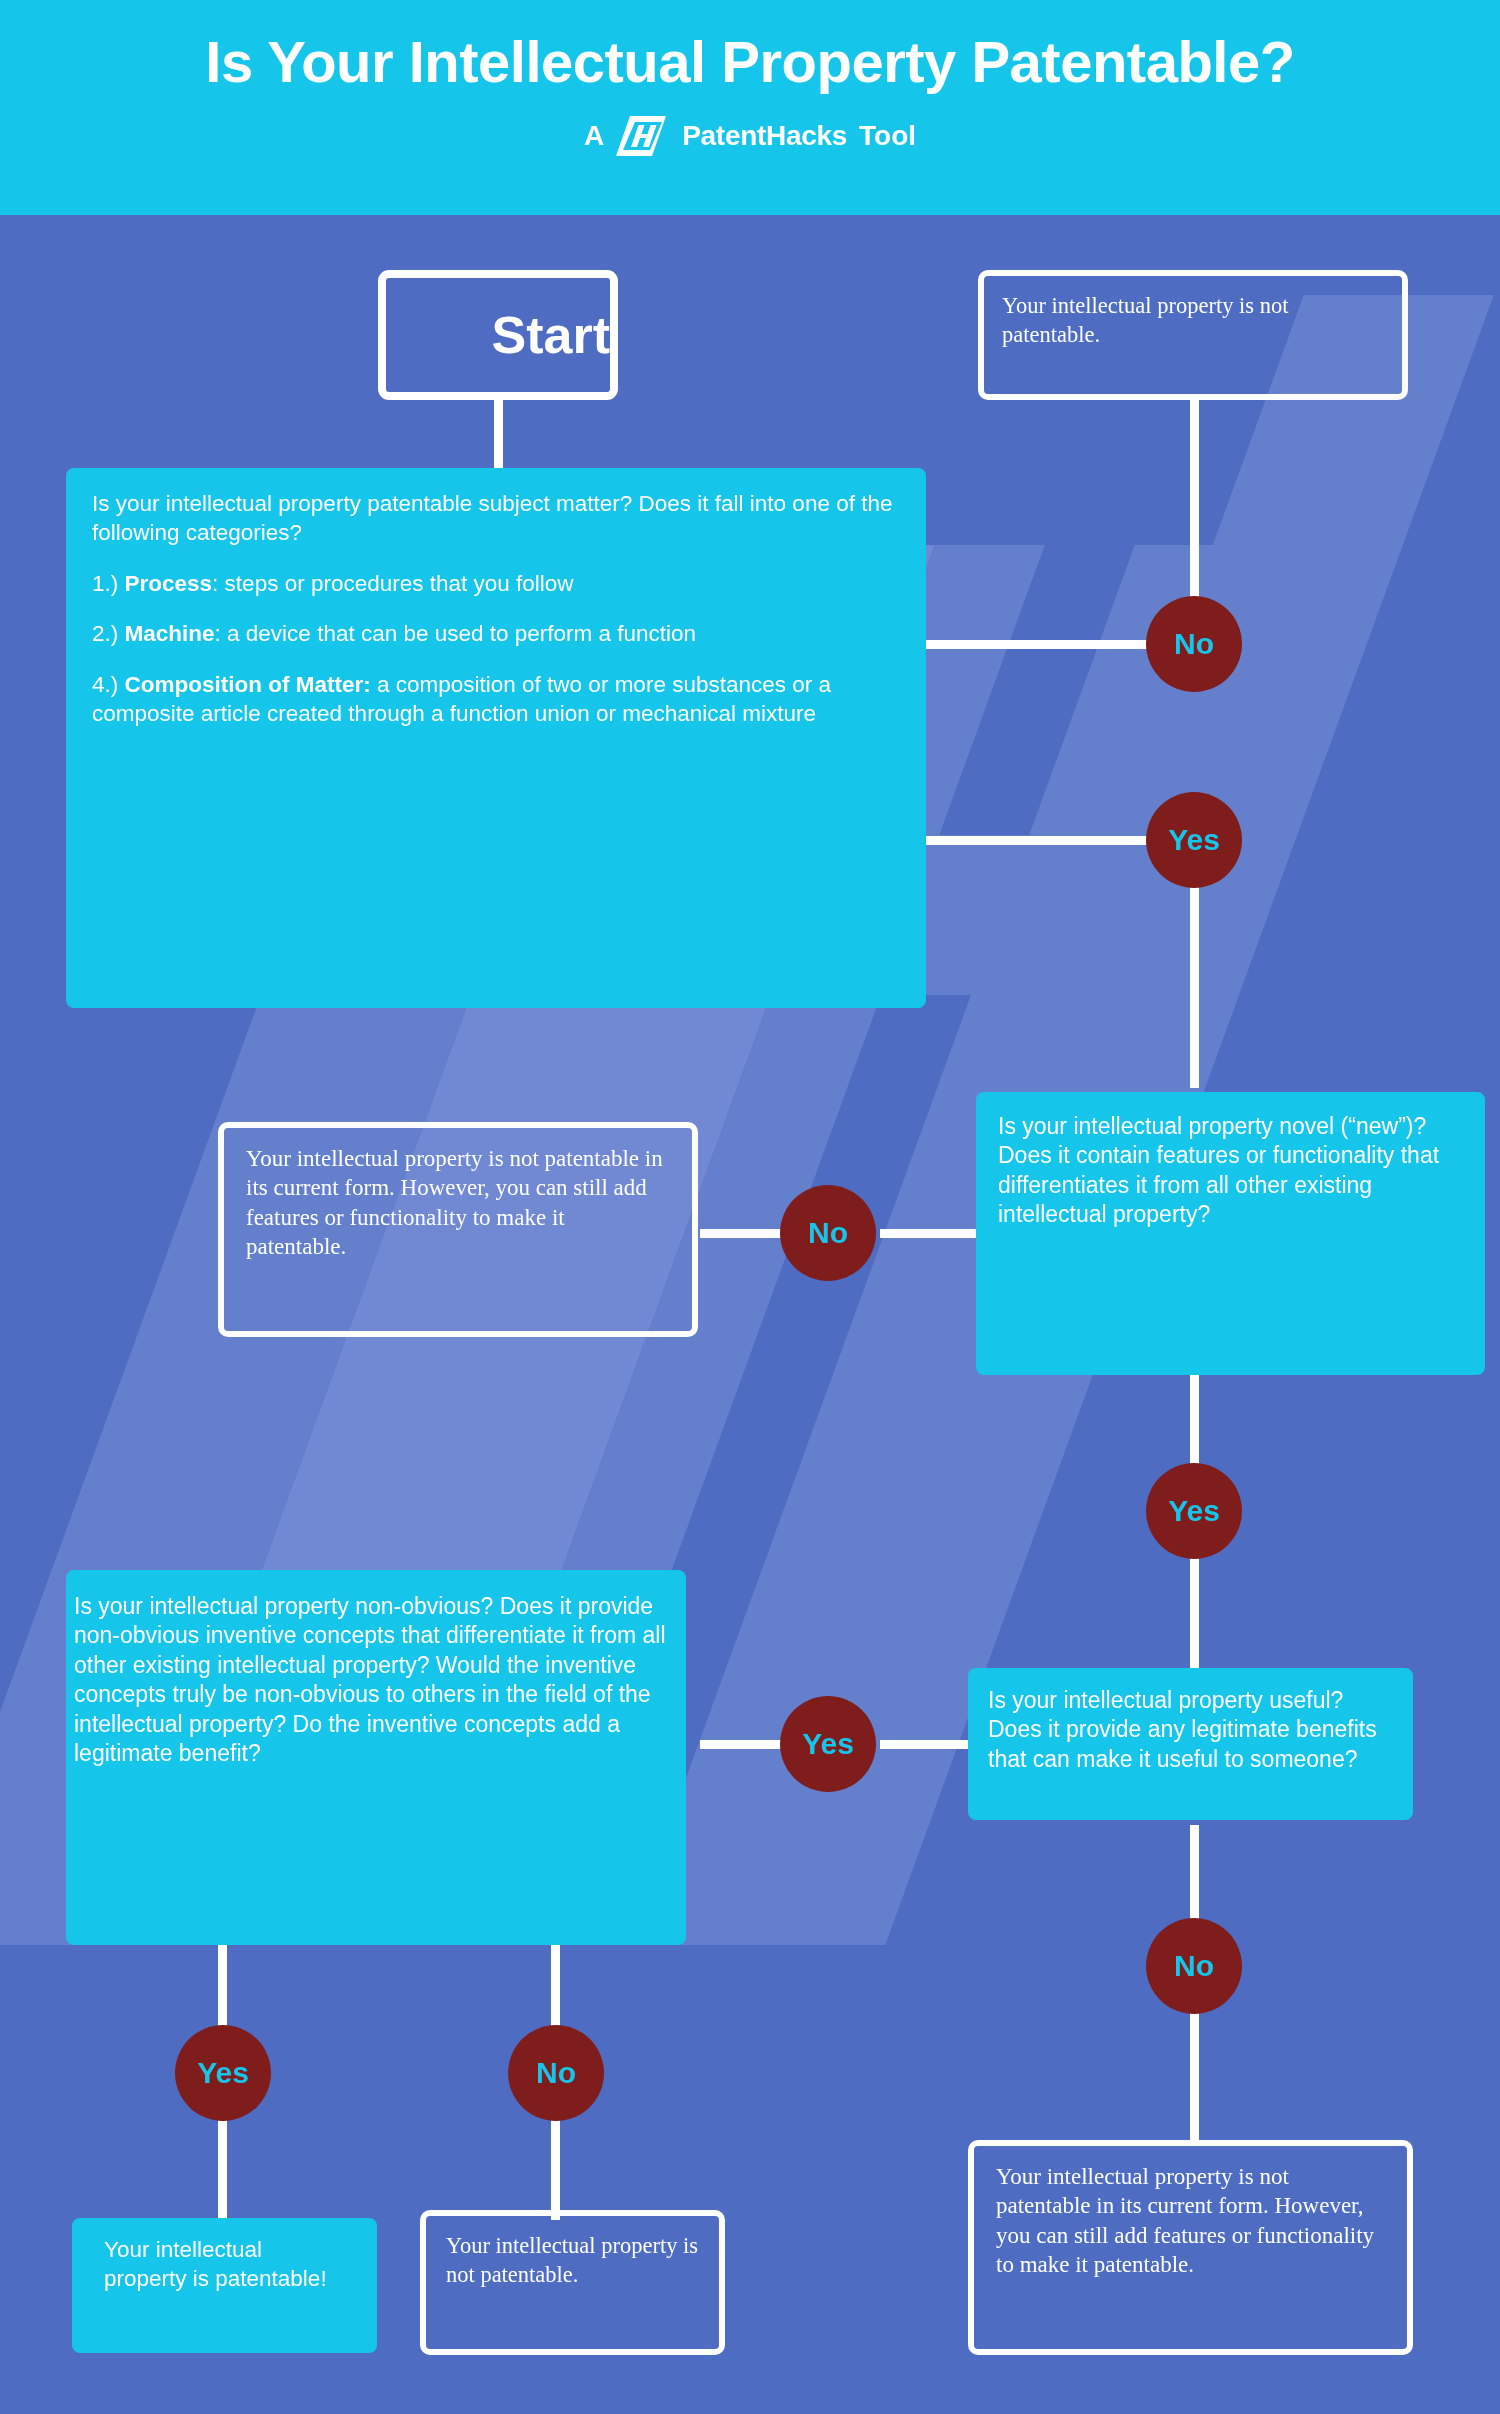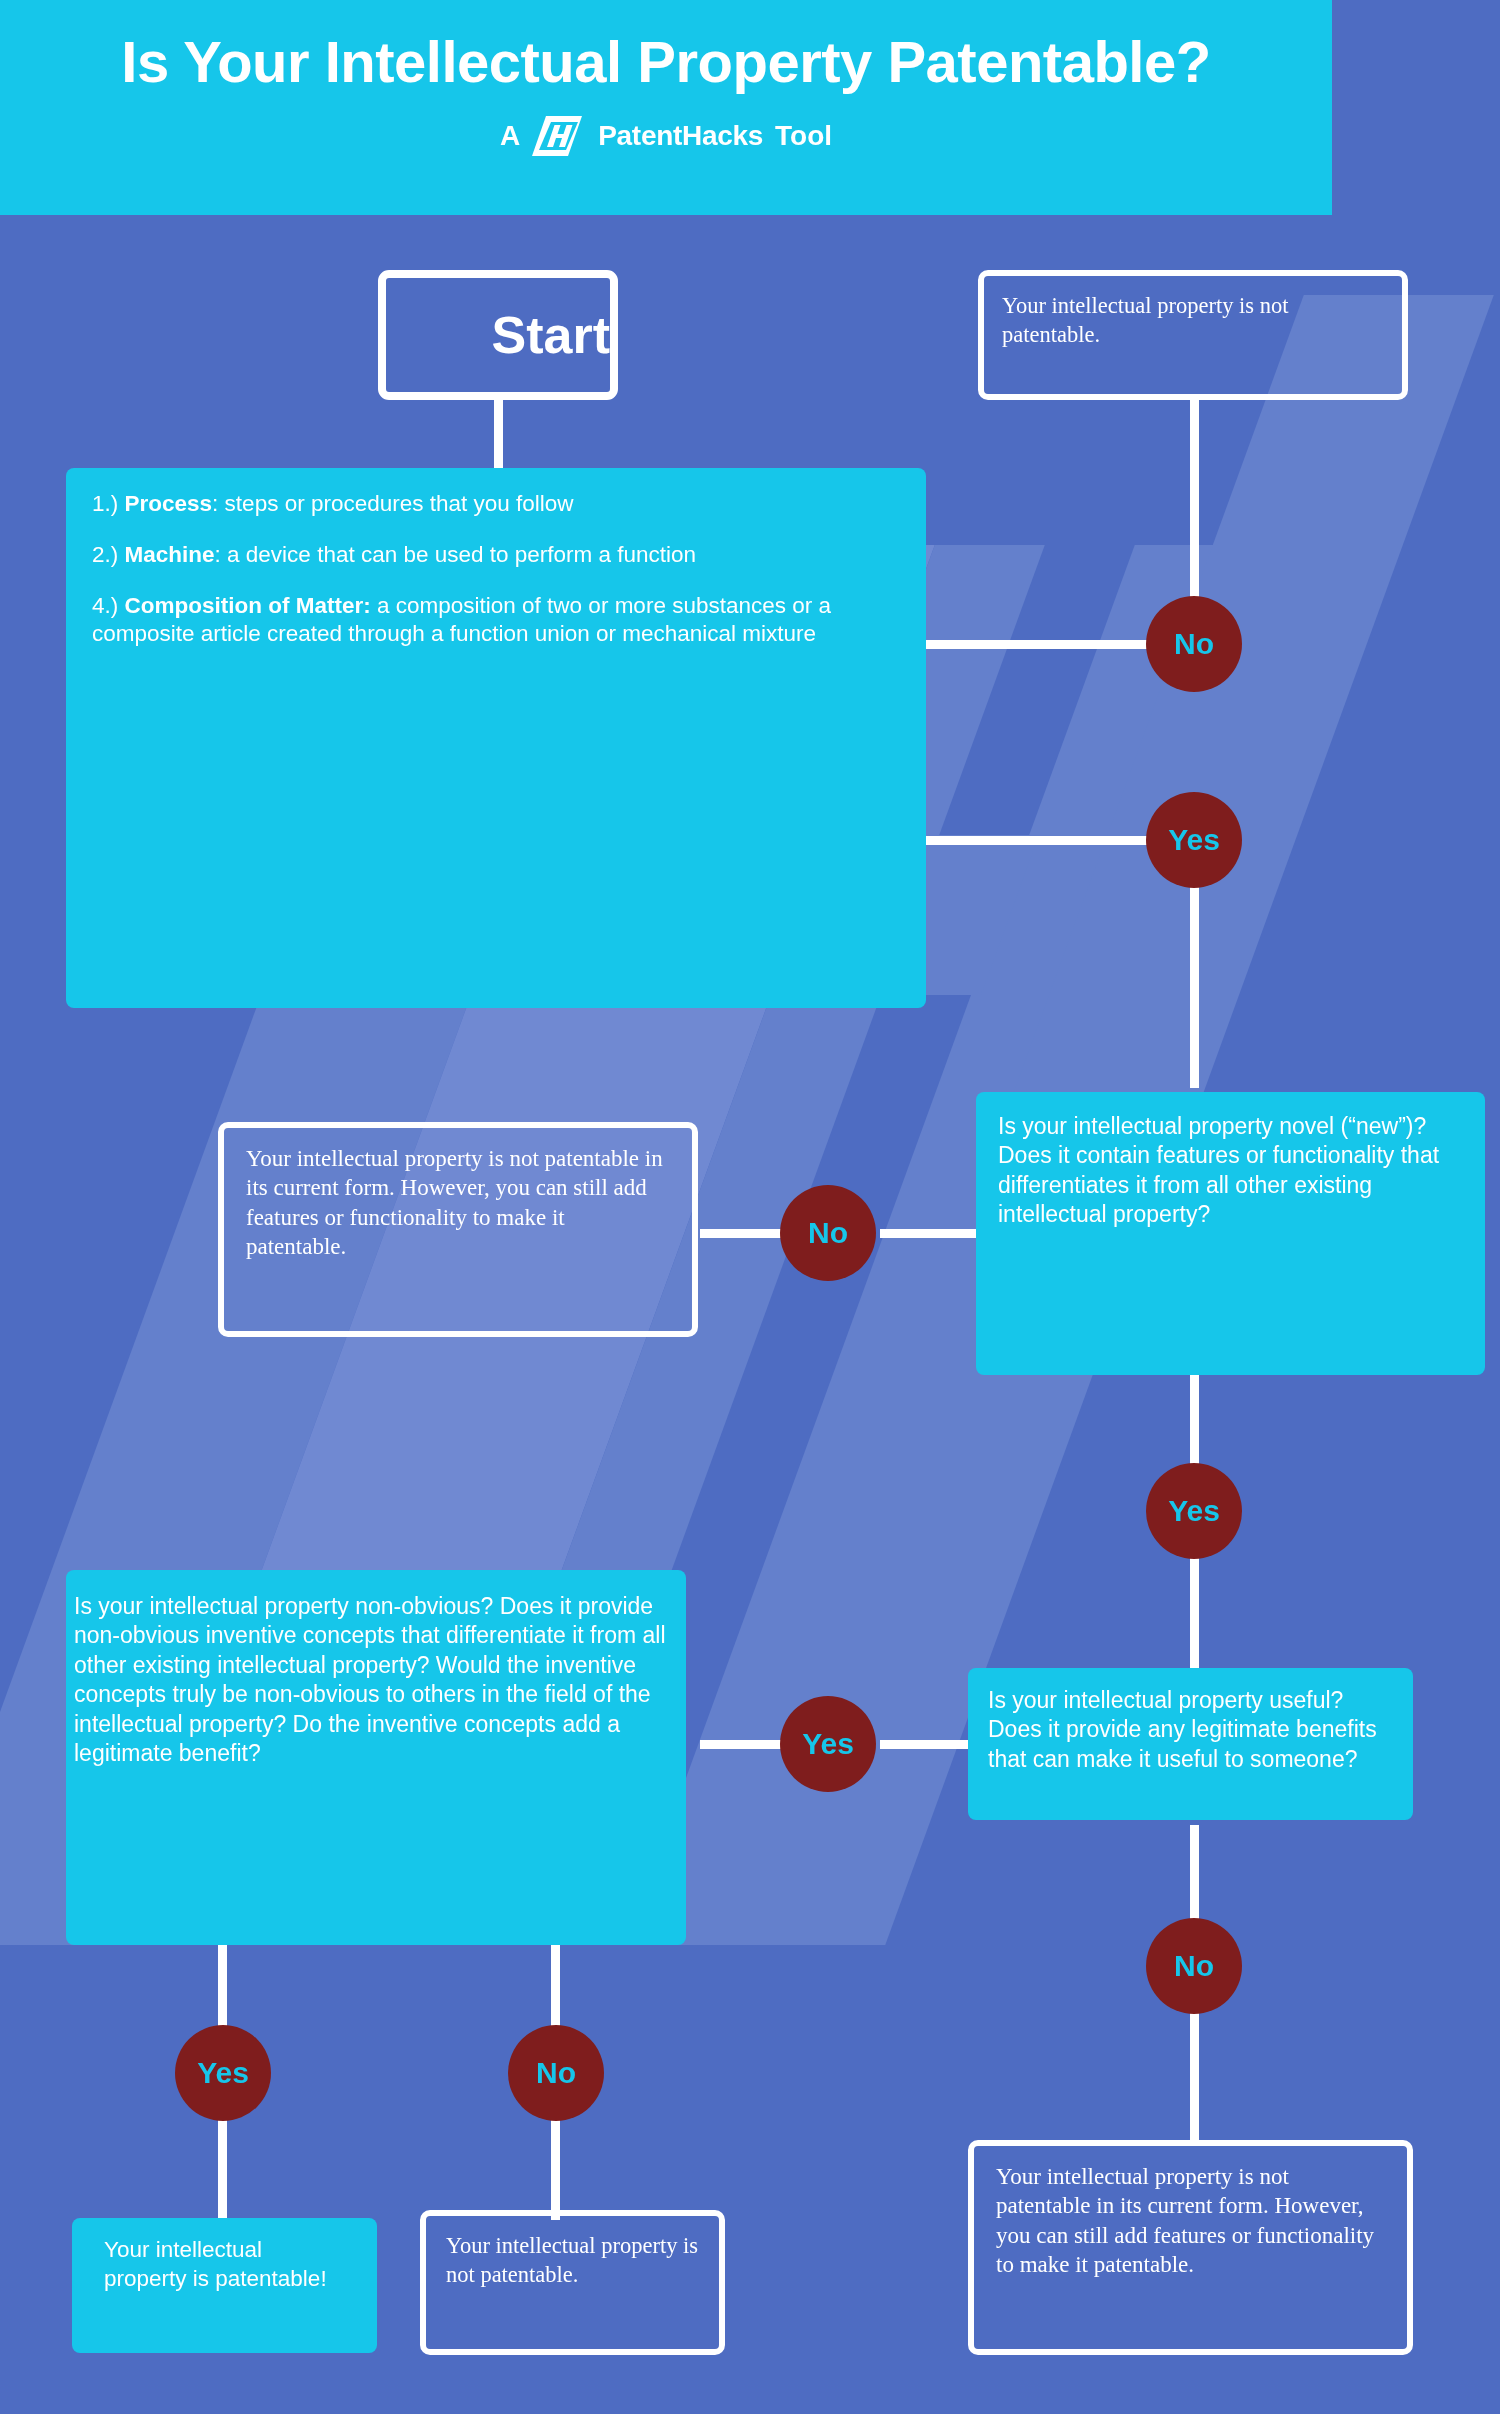--- a/index.html
+++ b/index.html
@@ -24,21 +24,21 @@
     position: absolute;
     background: #6480CC;
     transform: skewX(-20deg);
   }
   #watermark .wm-bar.lighter { background: #7089D2; }
 
   
   #header {
     position: absolute;
     left: 0; top: 0;
-    width: 1332px; height: 215px;
+    width: 1500px; height: 215px;
     background: #16C6EA;
     z-index: 5;
     text-align: center;
   }
   #header h1 {
     font-size: 58px;
     font-weight: bold;
     color: #ffffff;
     letter-spacing: -0.5px;
     margin-top: 30px;
@@ -179,20 +179,21 @@
 
 <div class="node start" style="left:378px; top:270px; width:240px; height:130px;">
   <span>Start</span>
 </div>
 
 <div class="node outline" style="left:978px; top:270px; width:430px; height:130px;">
   <span>Your intellectual property is not patentable.</span>
 </div>
 
 <div class="node cyan" style="left:66px; top:468px; width:860px; height:540px; padding:22px 26px;">
+  <p>Is your intellectual property patentable subject matter? Does it fall into one of the following categories?</p>
   <p><span>1.)</span> <b>Process</b><span>:</span><span> steps or procedures that you follow</span></p>
   <p><span>2.)</span> <b>Machine</b><span>:</span><span> a device that can be used to perform a function</span></p>
   <p><span>4.)</span> <b>Composition of Matter:</b><span> a composition of two or more substances or a composite article created through a function union or mechanical mixture</span></p>
 </div>
 
 <div class="circle" style="left:1146px; top:596px; width:96px; height:96px;">
   <span>No</span>
 </div>
 
 <div class="circle" style="left:1146px; top:792px; width:96px; height:96px;">

